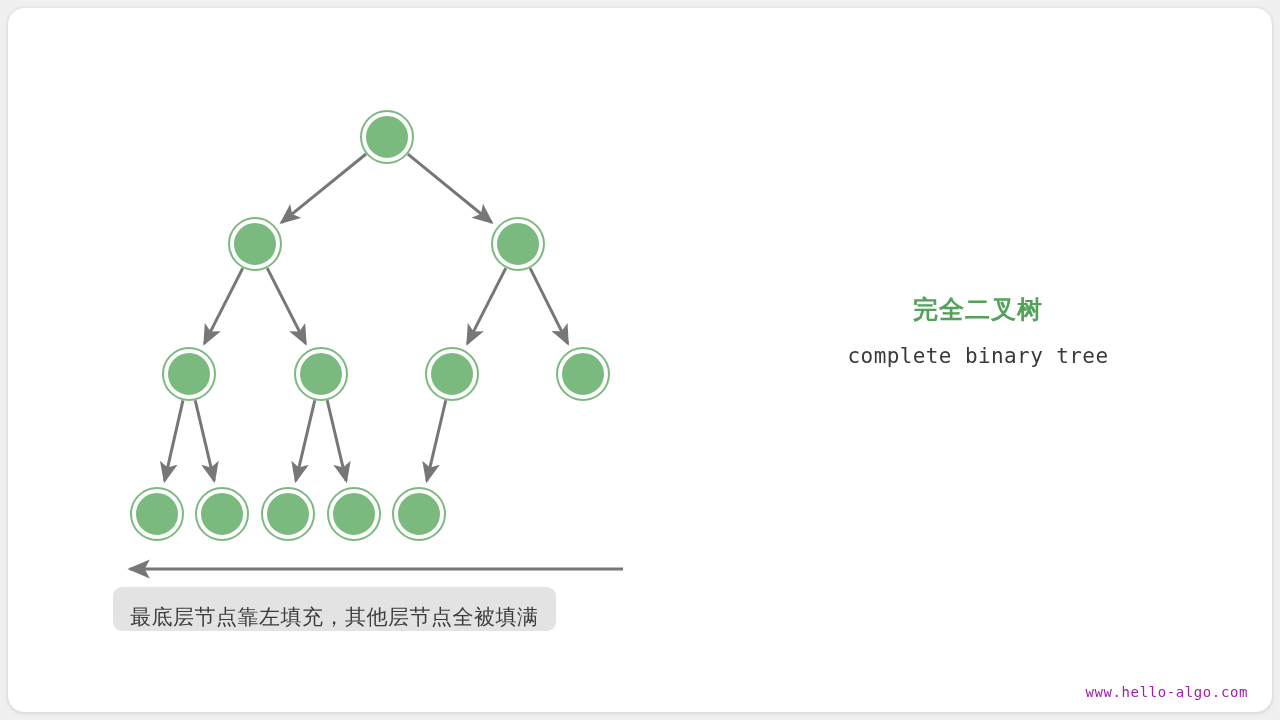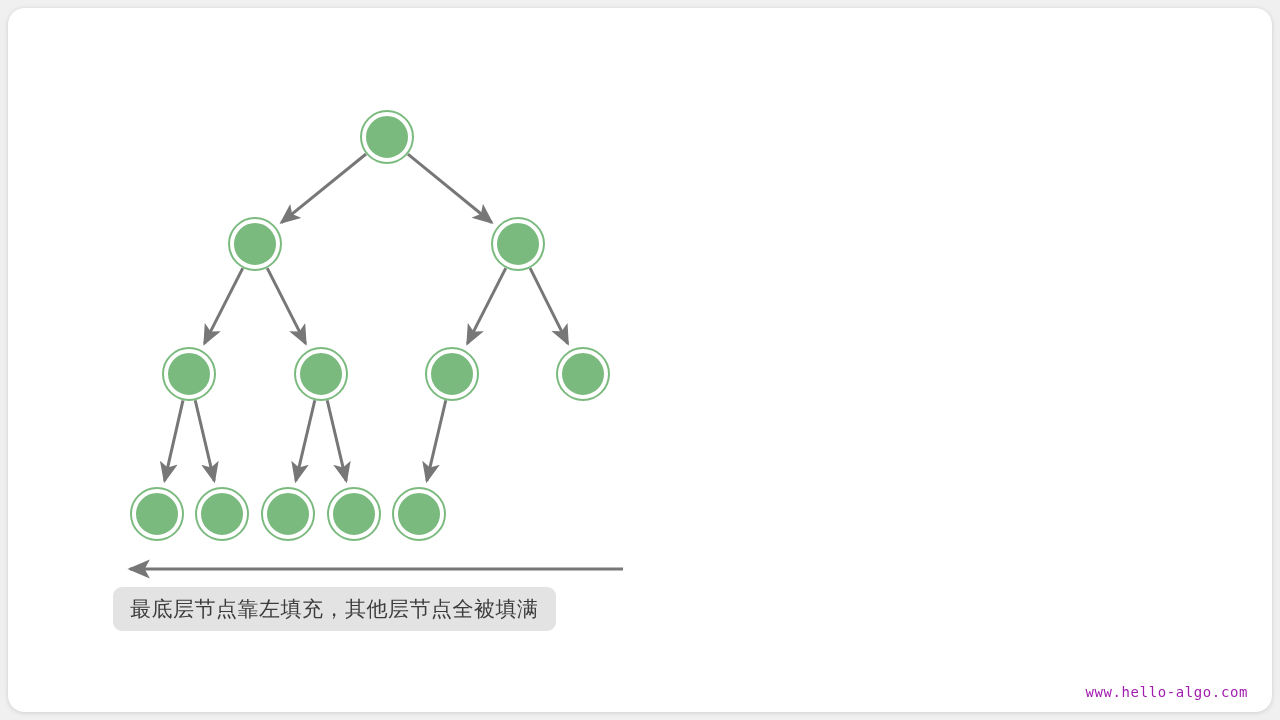--- a/index.html
+++ b/index.html
@@ -36,21 +36,21 @@
     top: 0;
     width: 1264px;
     height: 704px;
   }
   .caption-box {
     position: absolute;
     left: 105px;
     top: 579px;
     height: 44px;
     display: flex;
-    align-items: center;
+    align-items: flex-end;
     padding: 0 17px;
     background: #e3e3e3;
     border-radius: 9px;
     box-sizing: border-box;
   }
   .caption-text {
     font-family: "Liberation Sans", "DejaVu Sans", sans-serif;
     font-size: 21px;
     color: #3c3c3c;
     letter-spacing: 0.5px;
@@ -170,17 +170,21 @@
 
       <g>
         <line id="fill-arrow-line" stroke="#777777" stroke-width="3.2" marker-end="url(#axis-arrowhead)" x1="615" y1="561" x2="122" y2="561"></line>
       </g>
     </svg>
 
     <div class="caption-box">
       <span class="caption-text">最底层节点靠左填充，其他层节点全被填满</span>
     </div>
 
+    <div class="legend">
+      <div class="legend-title">完全二叉树</div>
+      <div class="legend-subtitle">complete binary tree</div>
+    </div>
 
     <div class="watermark">www.hello-algo.com</div>
 
   </div>
 </div>
 
 </body></html>

